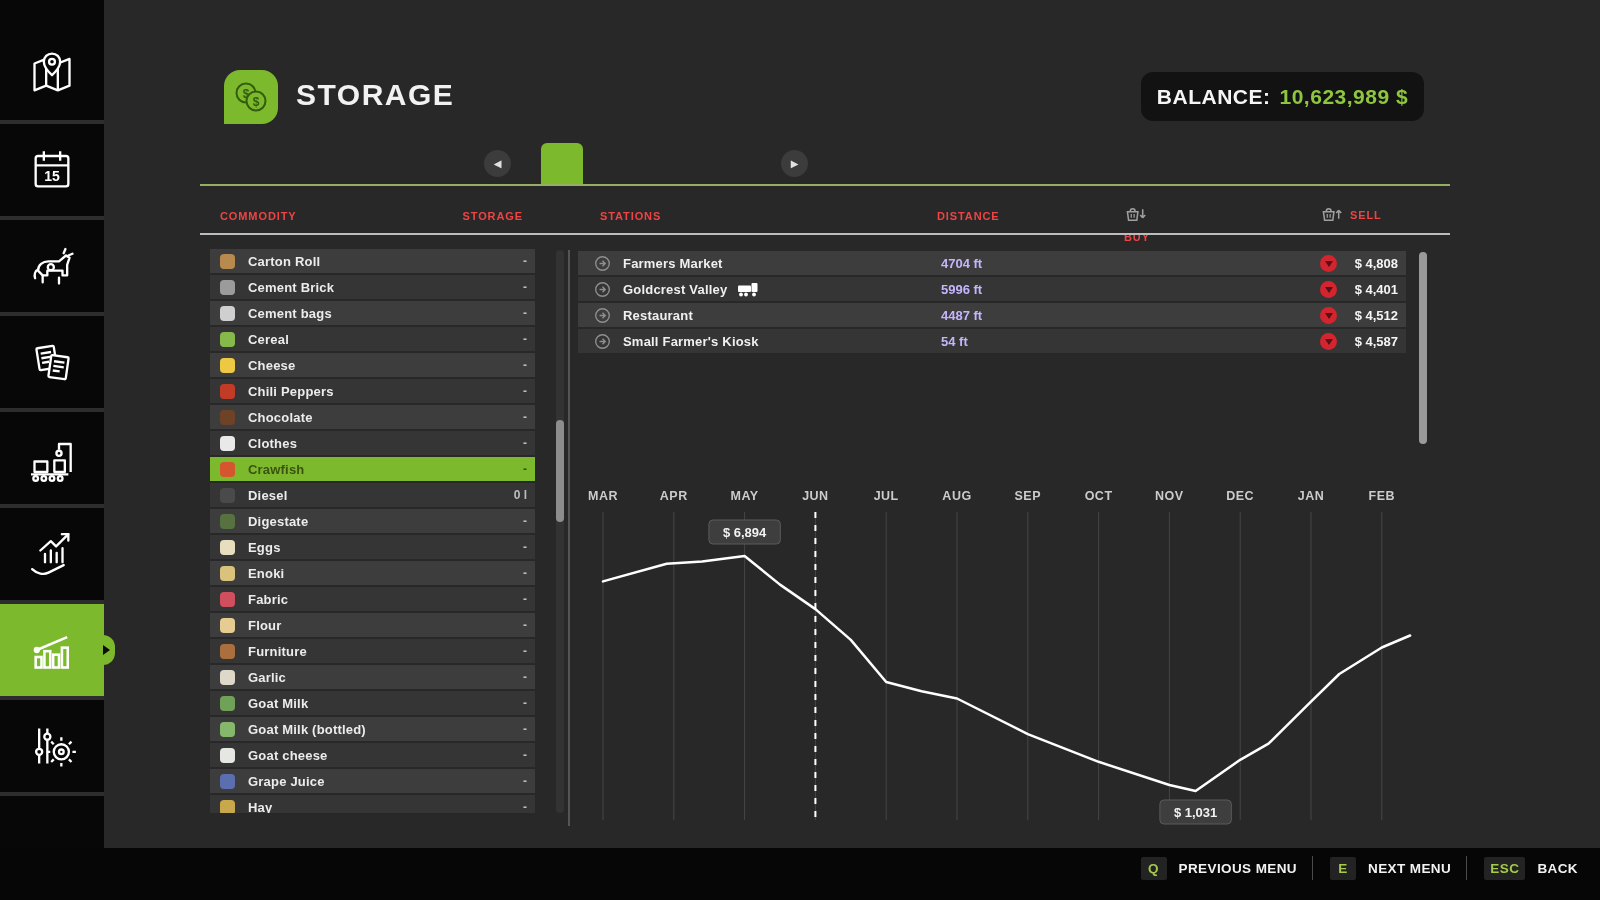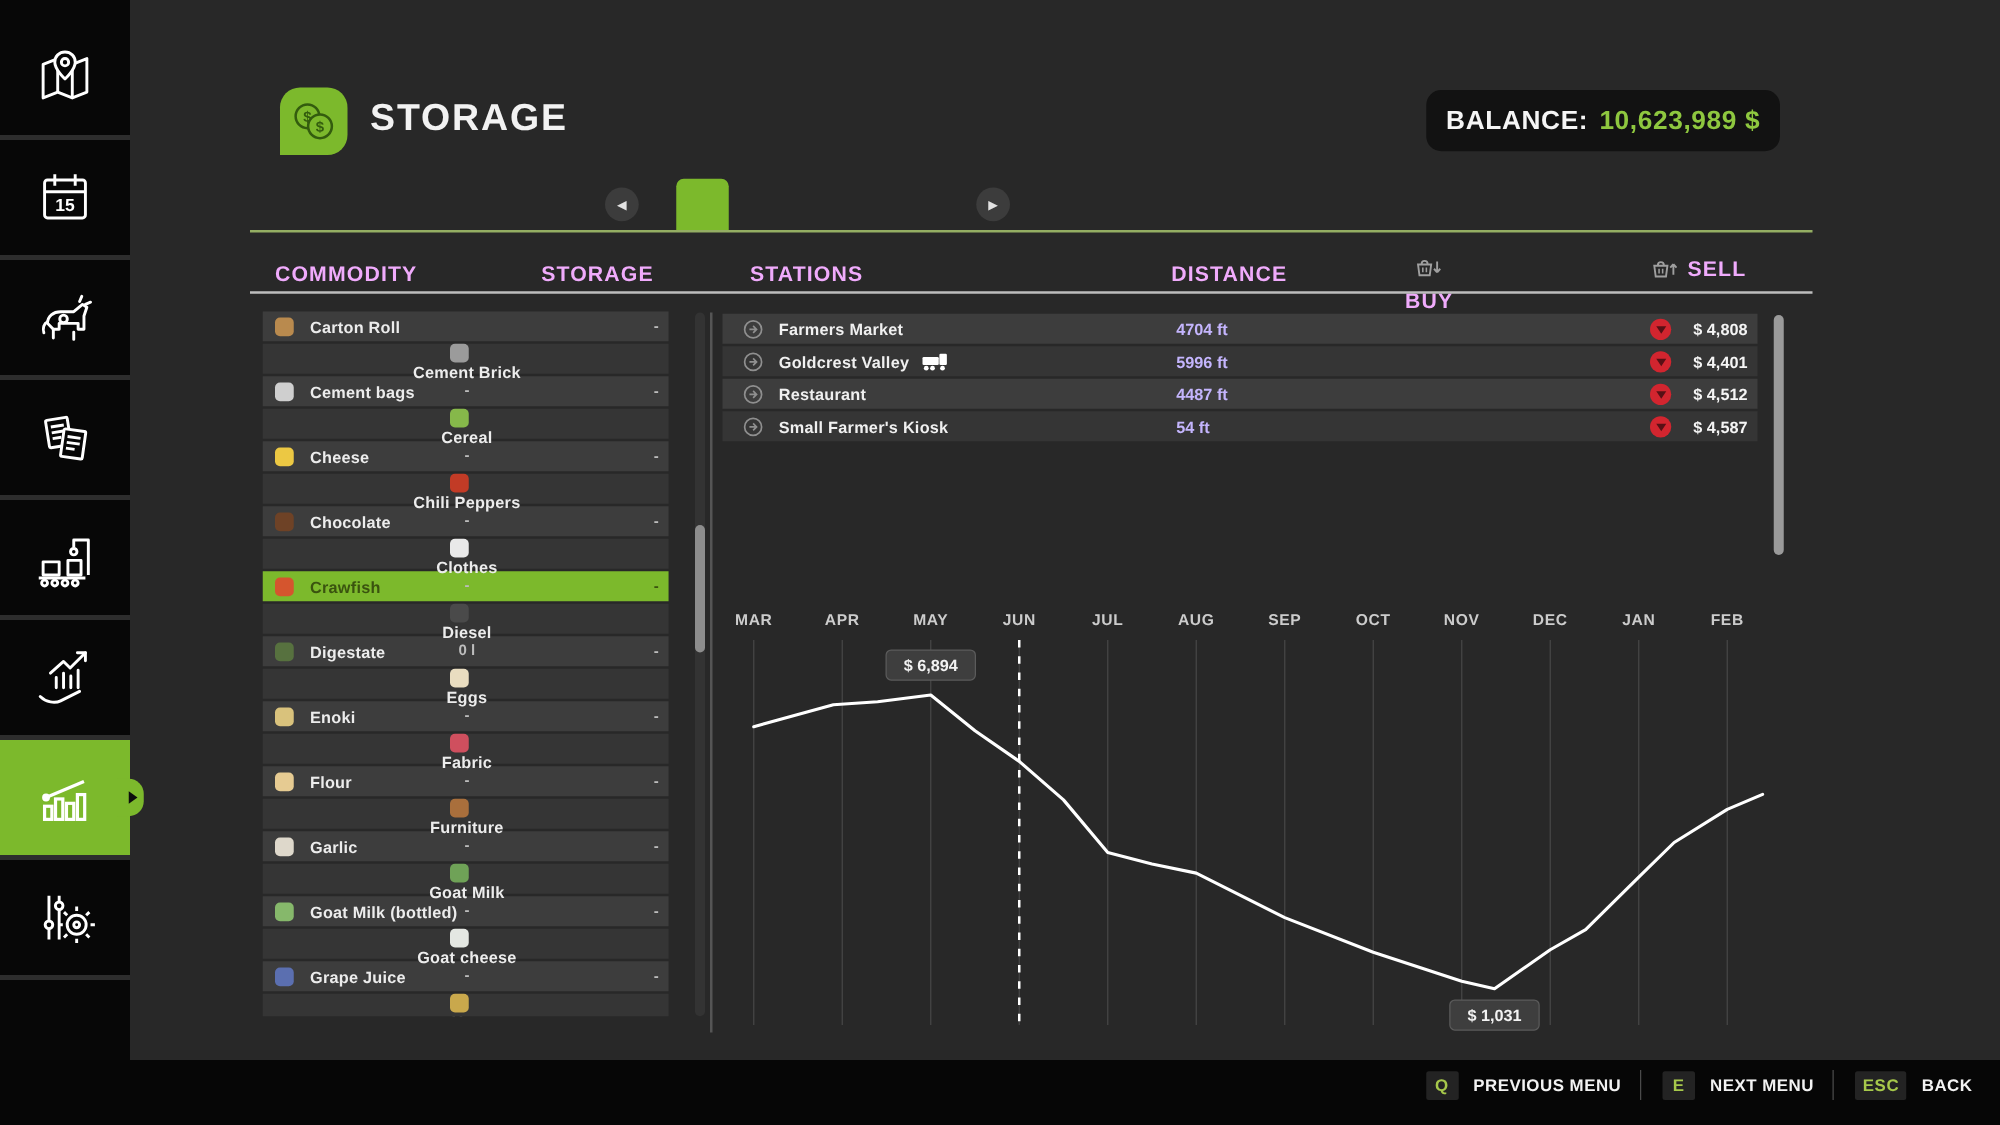--- a/index.html
+++ b/index.html
@@ -1,20 +1,20 @@
 <!DOCTYPE html>
 <html><head>
 <meta charset="utf-8">
 <style>
   html,body{margin:0;padding:0;background:#1c1c1c;}
   #screen{position:relative;width:1600px;height:900px;overflow:hidden;background:#282828;
           font-family:"Liberation Sans",sans-serif;}
 
   
-  #sidebar{position:absolute;left:0;top:0;width:104px;height:848px;background:#070707;padding-top:16px;box-sizing:border-box;}
+  #sidebar{position:absolute;left:0;top:0;width:104px;height:848px;background:#070707;padding-top:28px;box-sizing:border-box;}
   .side-item{position:relative;width:104px;height:96px;display:flex;align-items:center;justify-content:center;
              border-bottom:4px solid #2d2d2d;box-sizing:border-box;}
   .side-item svg{width:56px;height:56px;}
   .side-item.active{background:#7cb92c;}
   .notch{display:none;position:absolute;right:-11px;top:50%;transform:translateY(-50%);
          width:21px;height:30px;background:#7cb92c;border-radius:0 12px 12px 0;}
   .side-item.active .notch{display:block;}
   .notch::after{content:'';position:absolute;right:5px;top:50%;transform:translateY(-50%);
          border-left:7px solid #0d0d0d;border-top:5px solid transparent;border-bottom:5px solid transparent;}
 
@@ -29,35 +29,35 @@
   
   #tabbar{position:absolute;left:484px;top:143px;height:41px;display:flex;align-items:stretch;}
   .tab-arrow{width:27px;height:27px;border-radius:50%;background:#3c3c3c;color:#e2e2e2;font-size:10px;
              display:flex;align-items:center;justify-content:center;align-self:center;cursor:pointer;}
   #tab-prev{margin-right:30px;} #tab-next{margin-left:30px;}
   .tab{display:flex;align-items:center;padding:0 21px;font-size:15px;font-weight:bold;color:#f0f0f0;letter-spacing:.6px;cursor:pointer;}
   .tab.active{background:#7cb92c;color:#1d1d1d;border-radius:6px 6px 0 0;}
   #tab-underline{position:absolute;left:200px;top:184px;width:1250px;height:2px;background:#94ae63;}
 
   
-  .col-head{position:absolute;top:210px;font-size:17px;font-weight:bold;color:#f0abfc;letter-spacing:.9px;}
+  .col-head{position:absolute;top:210px;font-size:11px;font-weight:bold;color:#ef4444;letter-spacing:.9px;}
   #col-commodity{left:220px;}
   #col-storage{left:380px;width:143px;text-align:right;}
   #col-stations{left:600px;}
   #col-distance{left:937px;}
   #col-buy{left:1124px;display:flex;align-items:center;gap:7px;top:206px;flex-direction:column;}
   #col-sell{left:1322px;display:flex;align-items:center;gap:7px;top:206px;}
   .col-head svg{width:21px;height:18px;}
   #head-line{position:absolute;left:200px;top:233px;width:1250px;height:2px;background:#bdbdbd;}
 
   
   #commodity-list{position:absolute;left:210px;top:249px;width:325px;height:564px;overflow:hidden;}
   .crow{height:24px;margin-bottom:2px;background:#3d3d3d;display:flex;align-items:center;
         padding:0 8px 0 10px;box-sizing:border-box;cursor:pointer;}
-  .crow.alt{background:#353535;flex-direction:column;}
+  .crow.alt{background:#353535;}
   .crow .cicon{width:15px;height:15px;border-radius:4px;margin-right:13px;flex:none;}
   .crow .cname{font-size:13px;font-weight:bold;color:#ececec;flex:1;letter-spacing:.2px;}
   .crow .cval{font-size:12px;color:#bdbdbd;font-weight:bold;}
   .crow.active{background:#7cb92c;}
   .crow.active .cname,.crow.active .cval{color:#3a530f;}
   #list-scroll{position:absolute;left:556px;top:250px;width:8px;height:563px;background:#333333;border-radius:4px;}
   #list-thumb{position:absolute;left:556px;top:420px;width:8px;height:102px;background:#8d8d8d;border-radius:4px;cursor:pointer;}
   #panel-divider{position:absolute;left:568px;top:250px;width:2px;height:576px;background:#555555;}
 
   

